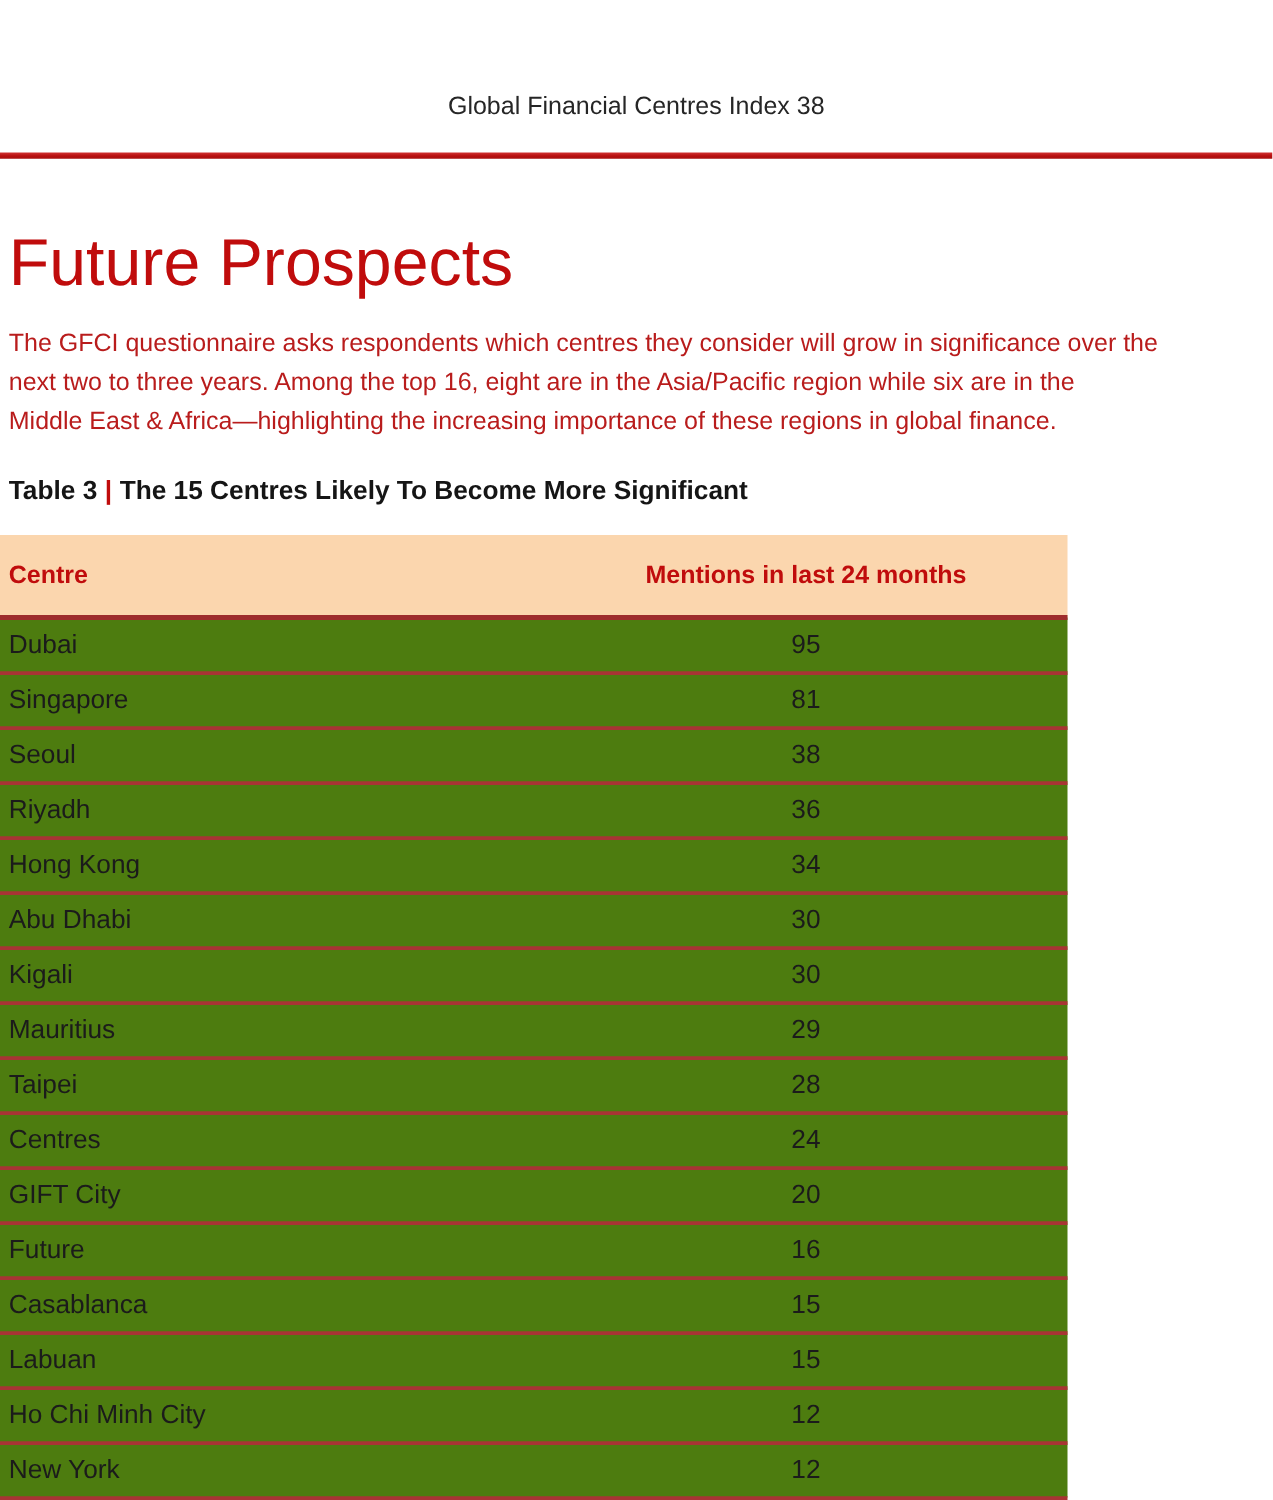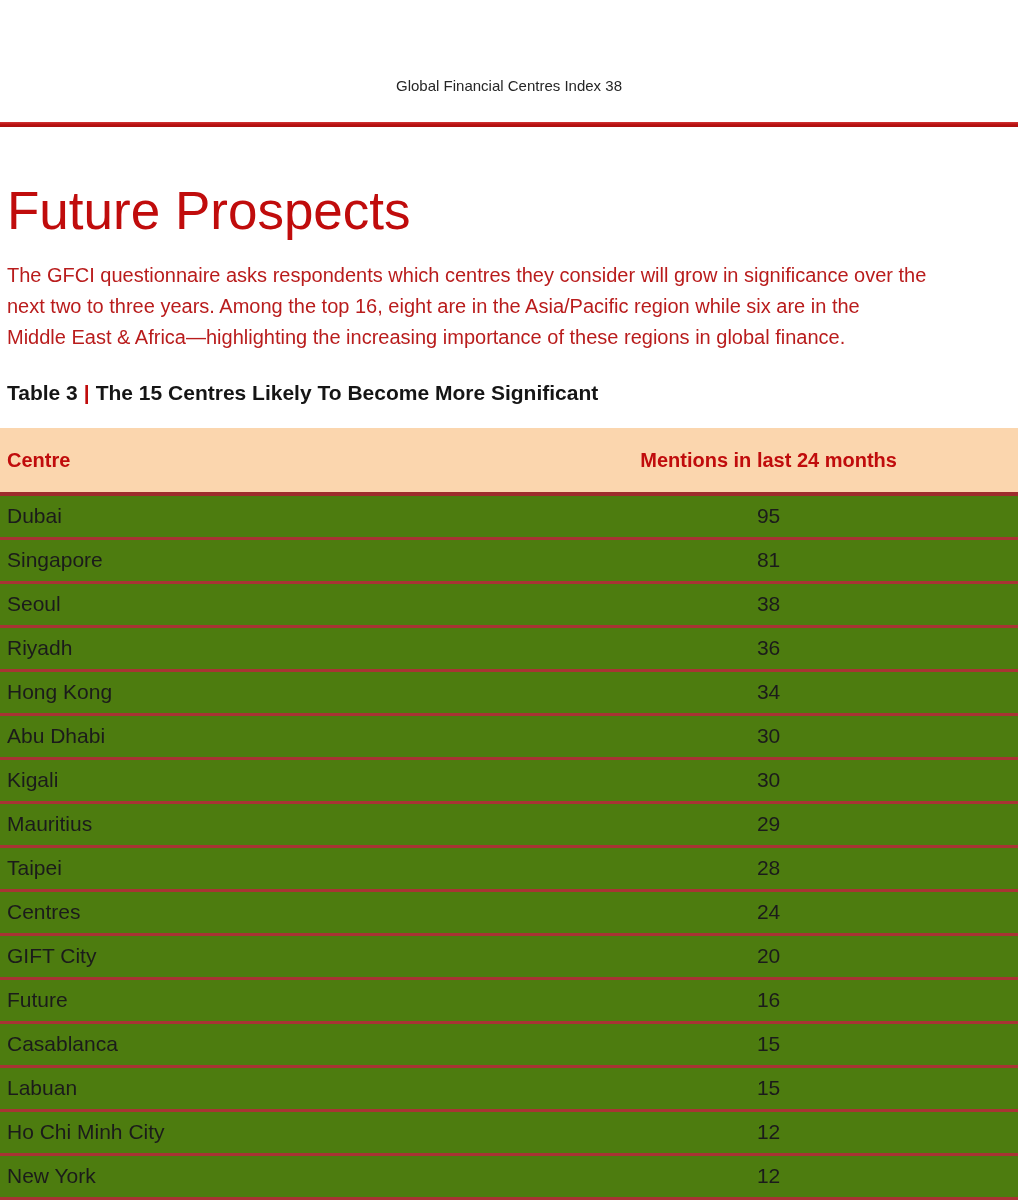--- a/index.html
+++ b/index.html
@@ -9,21 +9,21 @@
     height: 1200px;
     overflow: hidden;
     font-family: "Liberation Sans", sans-serif;
     color: #1d1d1d;
   }
   .page { width: 1018px; height: 1200px; position: relative; background: #ffffff; }
 
   .doc-header {
     padding-top: 73px;
     text-align: center;
-    font-size: 15px;
+    font-size: 20px;
     line-height: 25px;
     color: #262626;
   }
 
   .top-rule {
     margin-top: 24px;
     height: 5px;
     width: 100%;
     background: linear-gradient(to bottom, #d13434 0%, #b80f0f 55%, #a81212 100%);
   }
@@ -52,21 +52,21 @@
     font-weight: 700;
     color: #151515;
   }
   .caption-sep {
     color: #c00c0c;
     font-weight: 700;
     margin: 0 6px;
   }
 
   table.sig-table {
-    width: 1018px;
+    width: 854px;
     margin-top: 23px;
     border-collapse: collapse;
     table-layout: fixed;
   }
   .col-centre { width: 51%; }
   .col-mentions { width: 49%; }
 
   table.sig-table thead th {
     background: #fbd6ae;
     height: 66px;

